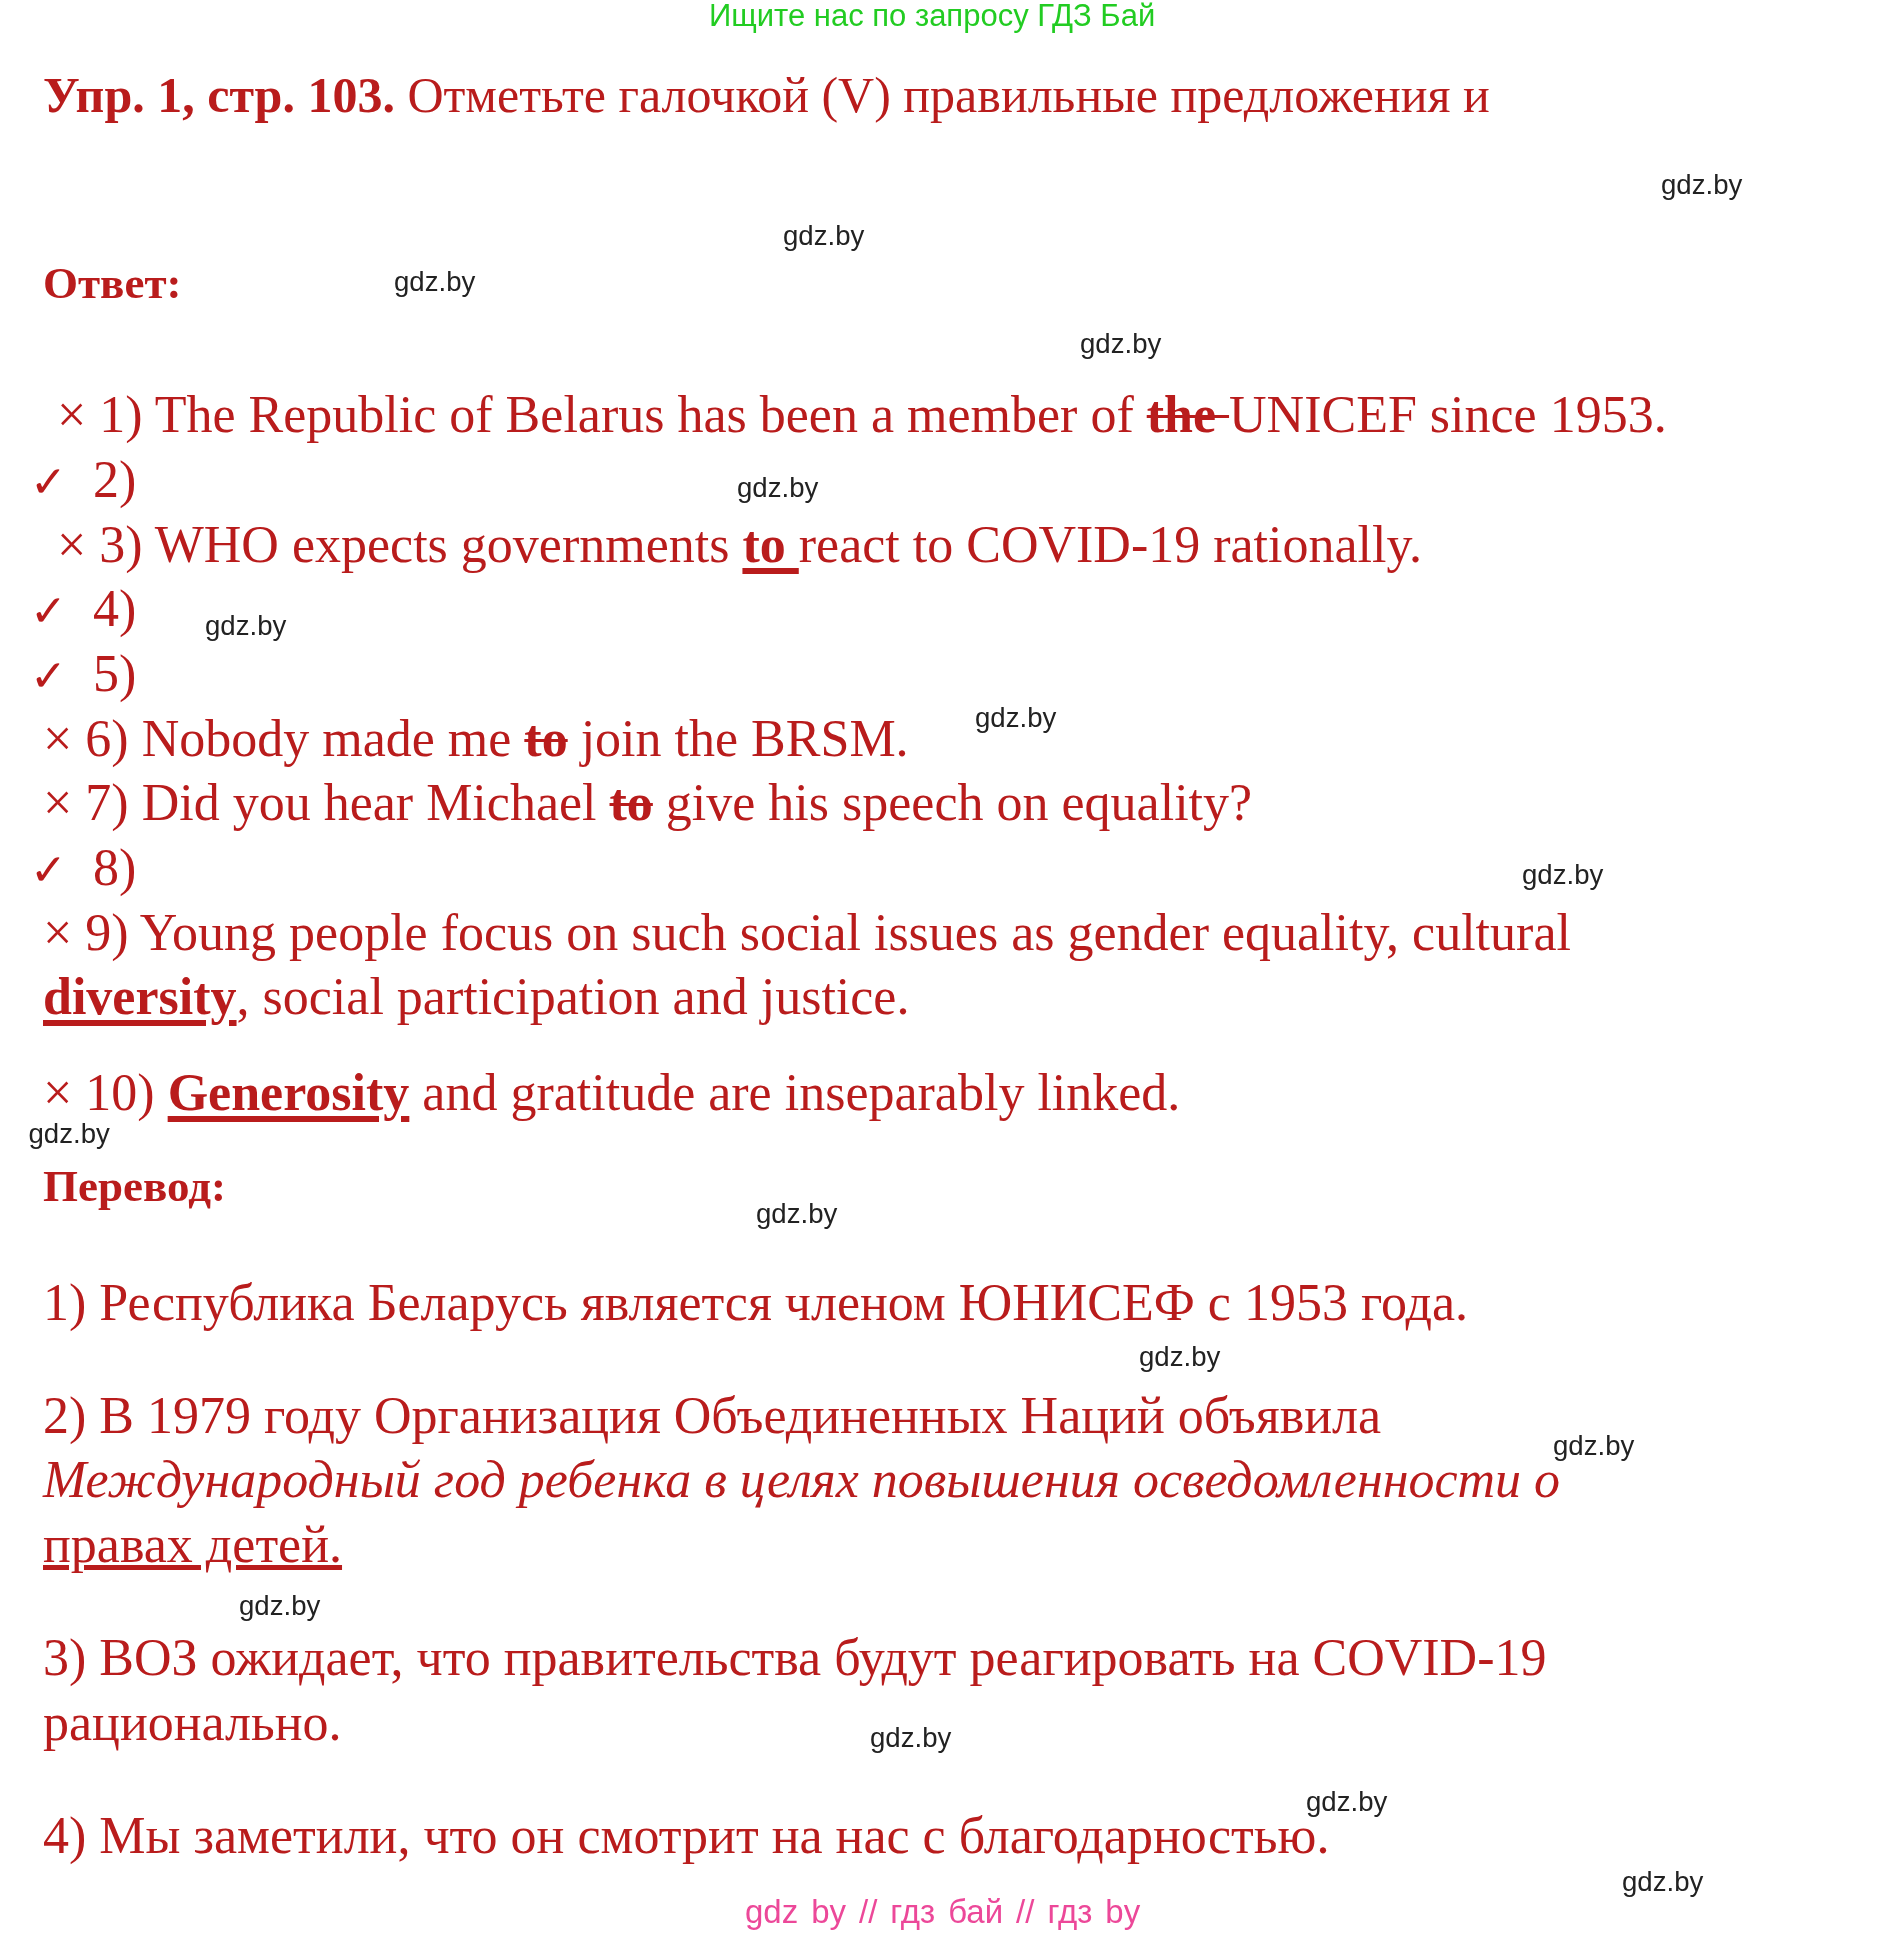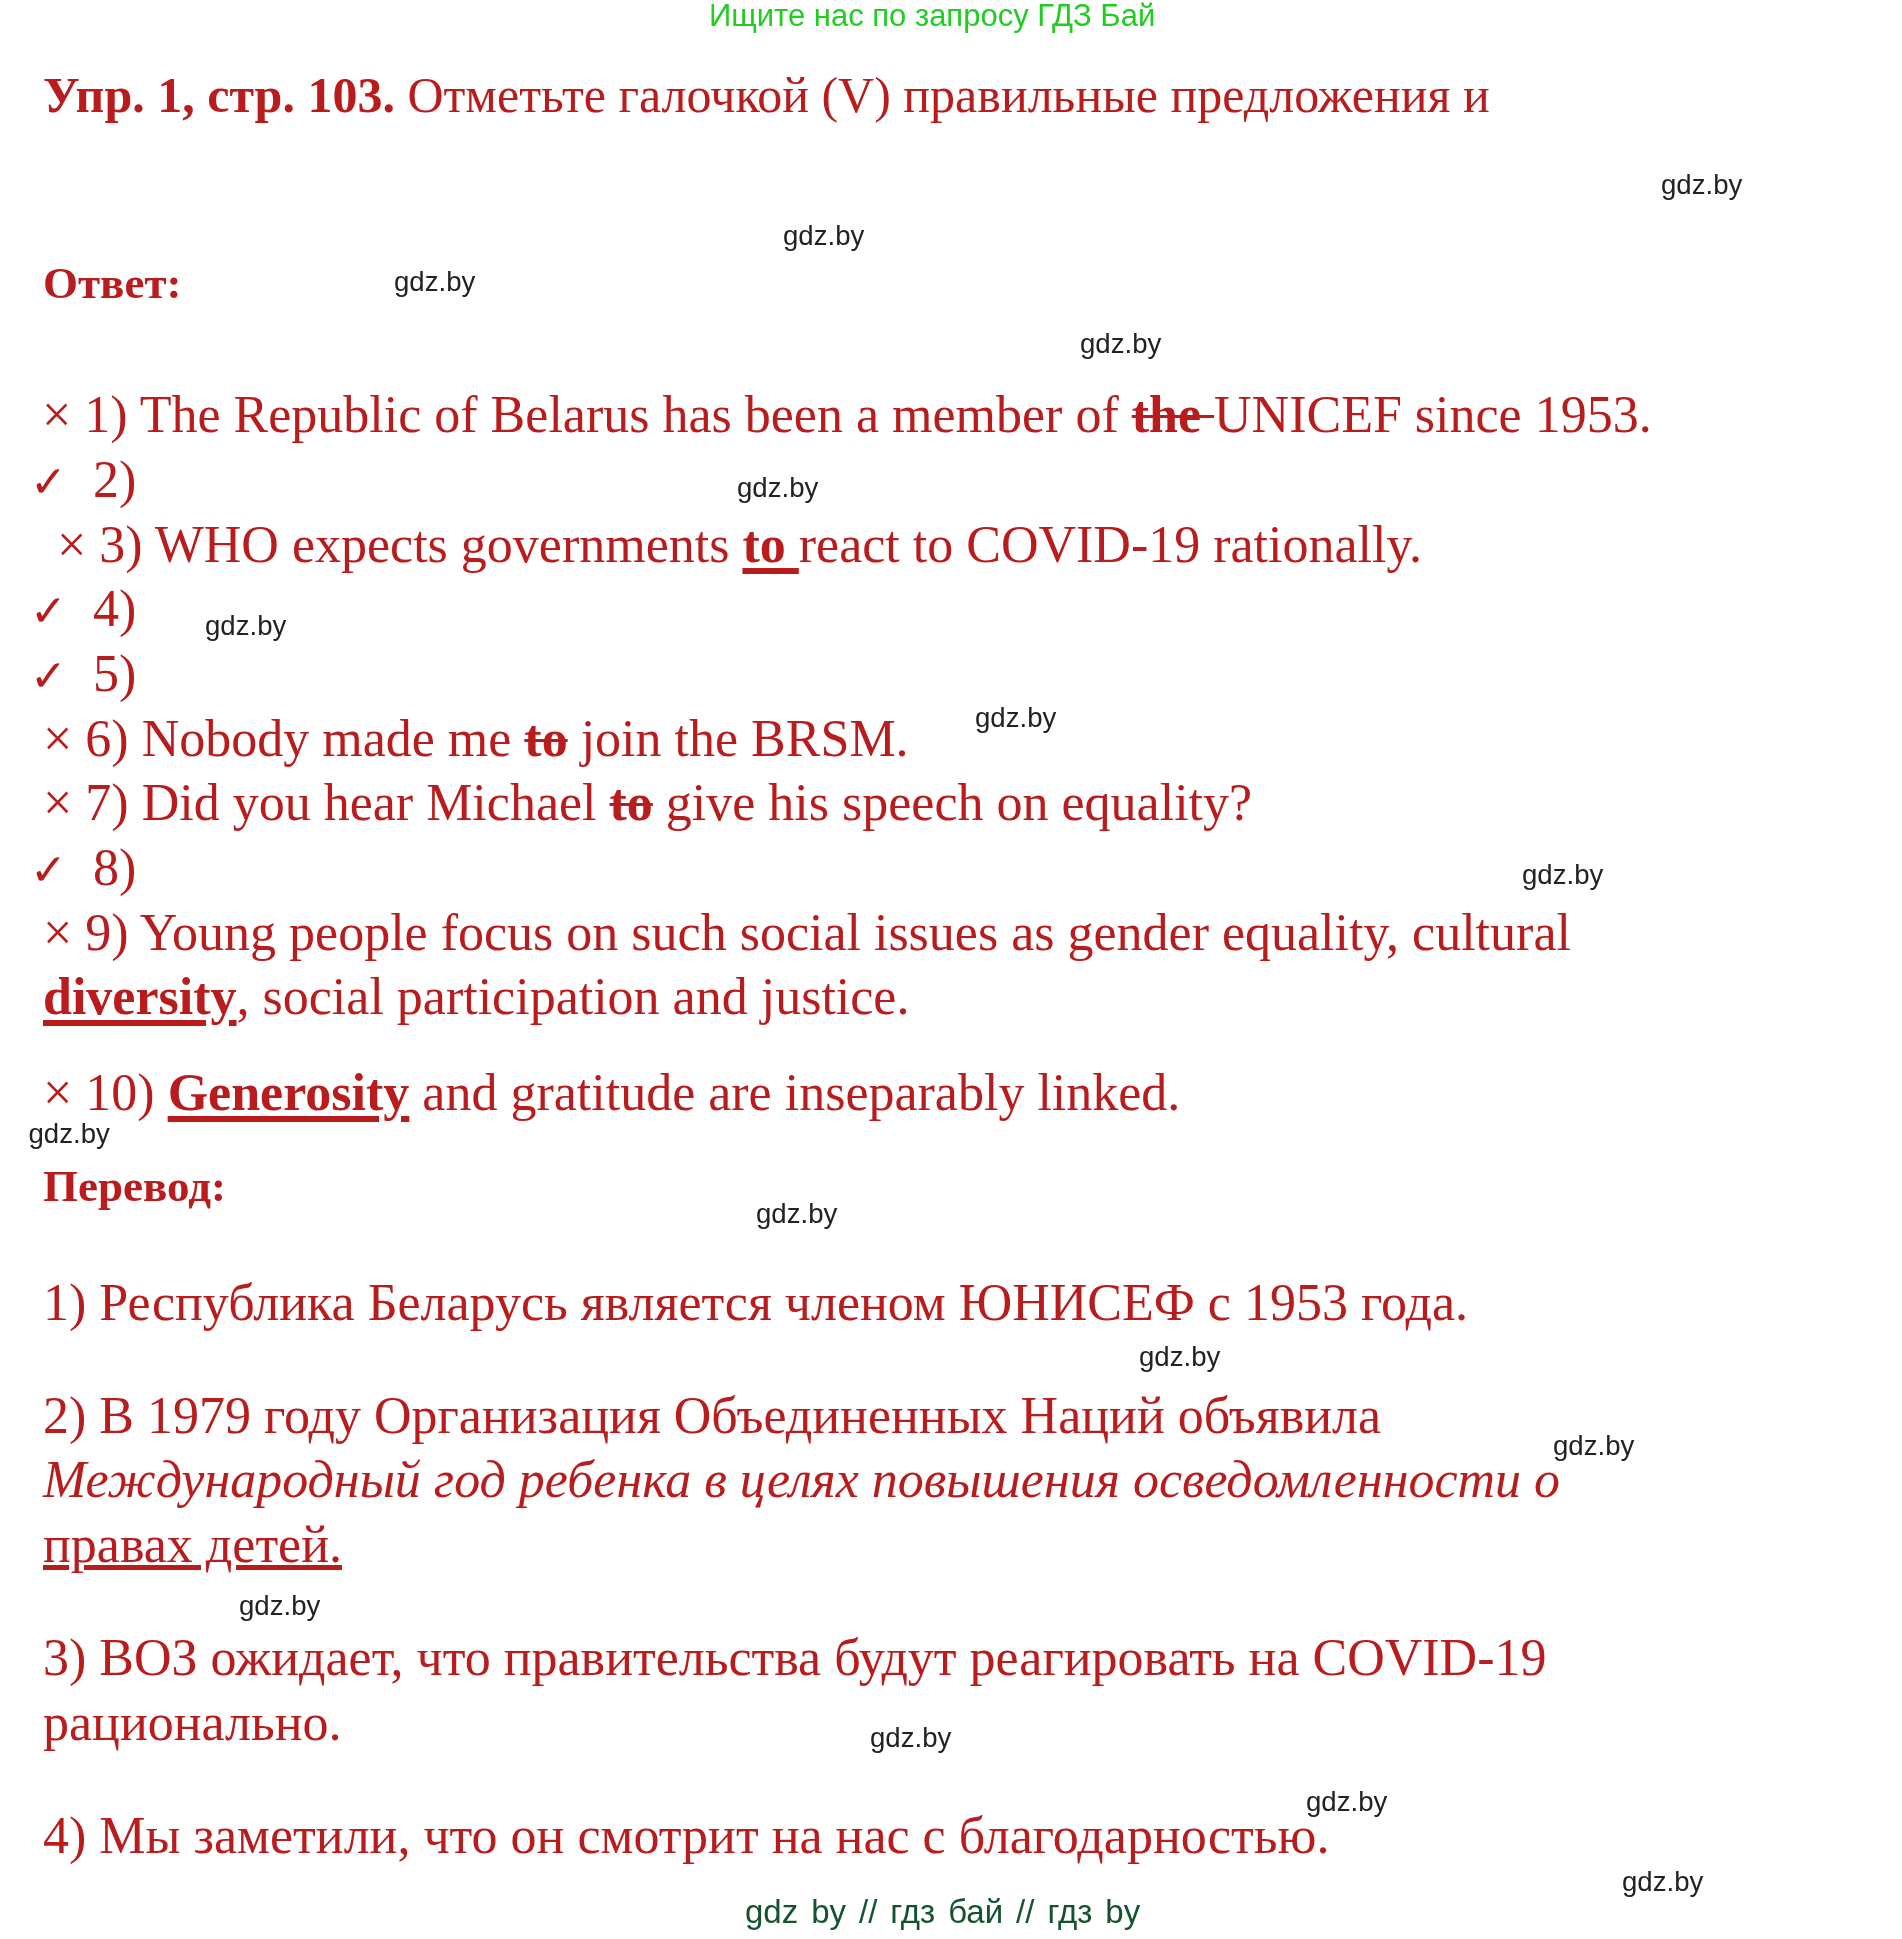--- a/index.html
+++ b/index.html
@@ -1,21 +1,21 @@
 <!DOCTYPE html>
 <html style="font-size:15px"><head>
   <meta charset="utf-8">
   <style>
     html, body { margin: 0; padding: 0; background: #ffffff; }
     body { width: 1902px; height: 1939px; position: relative; overflow: hidden; }
     .serif { font-family: "Liberation Serif", "DejaVu Serif", serif; color: #b91c1c; }
     .sans { font-family: "Liberation Sans", "DejaVu Sans", sans-serif; }
     .abs { position: absolute; white-space: nowrap; }
     .banner { color: #22cc22; font-size: 31px; top: -1.9px; left: 709px; }
-    .footer { color: #14532d; font-size: 33px; top: 1893px; left: 745px; word-spacing: 3.8px; }
+    .footer { color: #ec4899; font-size: 33px; top: 1893px; left: 745px; word-spacing: 3.8px; }
     .wm { color: #222; font-size: 27.6px; text-align: right; }
     .title { font-size: 50px; line-height: 65px; left: 43px; top: 63px; }
     .title b { font-weight: bold; }
     .heading { font-size: 45px; font-weight: bold; left: 43px; }
     .line { font-size: 52px; left: 43px; }
     .mark { display: inline-block; }
     .tick { font-size: 44px; }
     .strike { font-weight: bold; text-decoration: line-through; text-decoration-thickness: 2.9px; }
     .under { font-weight: bold; text-decoration: underline; text-decoration-thickness: 5.7px; text-underline-offset: 5.7px; }
   </style>
@@ -23,21 +23,21 @@
 <body>
 
 <div class="abs sans banner">Ищите нас по запросу ГДЗ Бай</div>
 
 <div class="abs serif title">
   <div><b>Упр. 1, стр. 103.</b> <span>Отметьте галочкой (V) правильные предложения и</span></div>
 </div>
 
 <div class="abs serif heading" style="top:257px;">Ответ:</div>
 
-<div class="abs serif line" style="top:385px; left:42px;">
+<div class="abs serif line" style="top:385px; left:57px;">
   <span class="mark">×</span>
   <span>1)</span>
   <span>The Republic of Belarus has been a member of </span><span class="strike">the </span><span>UNICEF since 1953.</span>
 </div>
 
 <div class="abs serif line" style="top:450px; left:30px;">
   <span class="mark tick">✓</span>
   &nbsp;<span>2)</span>
 </div>
 

